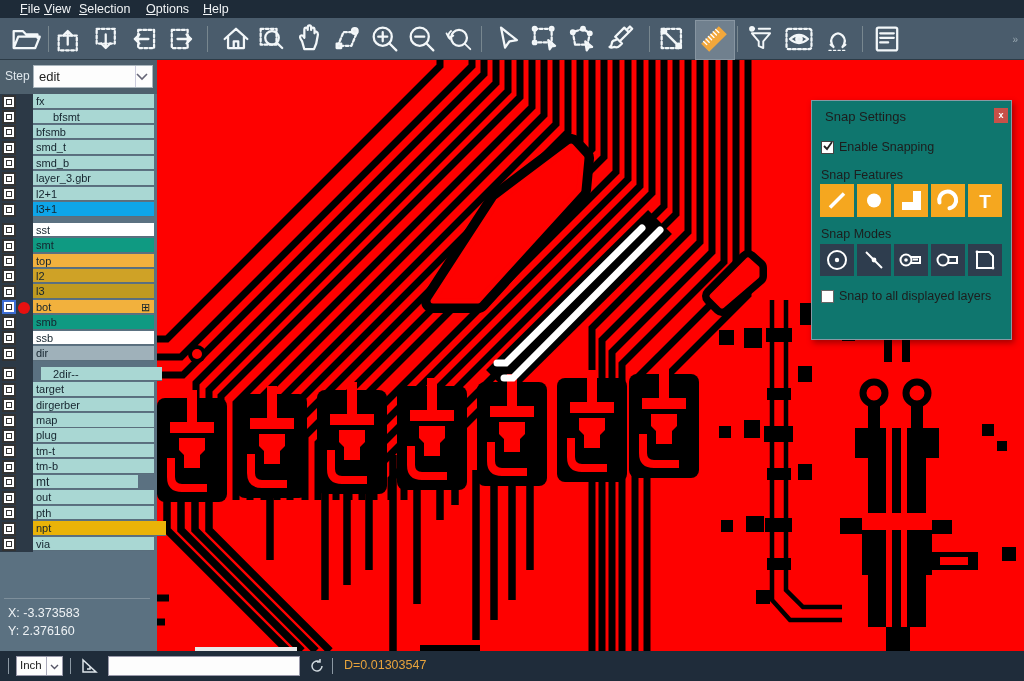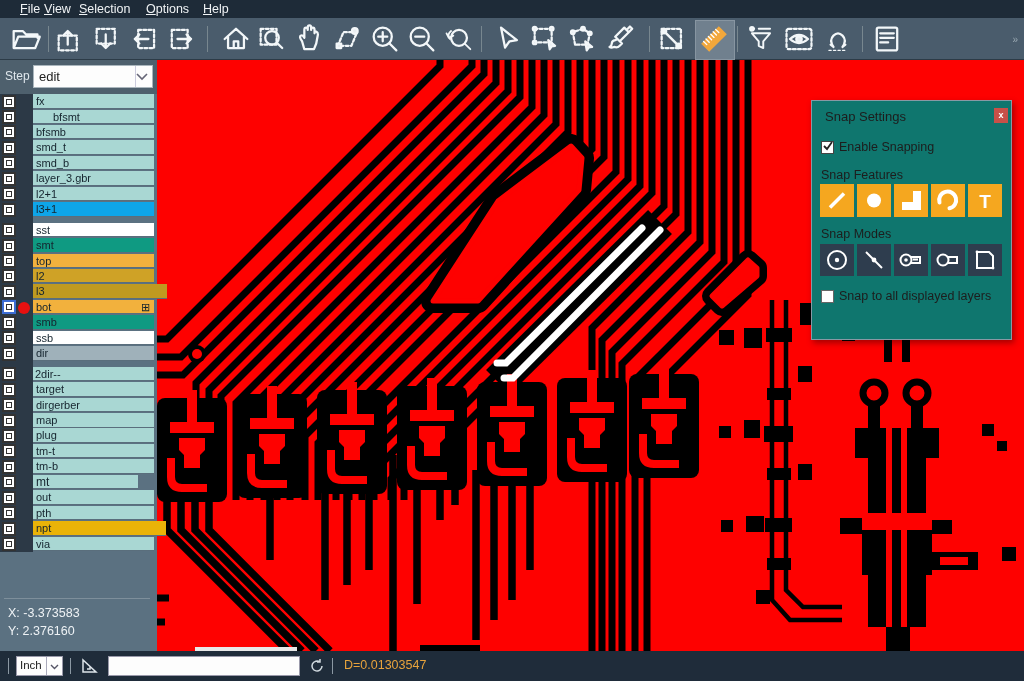--- a/index.html
+++ b/index.html
@@ -316,38 +316,38 @@
     <div style="position:absolute;left:6px;top:182.5px;width:6px;height:6px;border:1.5px solid #333;box-sizing:border-box;background:#fff"></div>
     <div style="position:absolute;left:33px;top:178.0px;width:121px;height:14.5px;background:#0f9a82;color:#15242e;font-size:11px;line-height:14px;padding-left:3px;box-sizing:border-box;border-bottom:1px solid #5a6e7c">smt</div>
     <div style="position:absolute;left:2px;top:194.0px;width:14px;height:14px;background:#fff;border:2px solid #333;box-sizing:border-box"></div>
     <div style="position:absolute;left:6px;top:198.0px;width:6px;height:6px;border:1.5px solid #333;box-sizing:border-box;background:#fff"></div>
     <div style="position:absolute;left:33px;top:193.5px;width:121px;height:14.5px;background:#f2b13d;color:#15242e;font-size:11px;line-height:14px;padding-left:3px;box-sizing:border-box;border-bottom:1px solid #5a6e7c">top</div>
     <div style="position:absolute;left:2px;top:209.4px;width:14px;height:14px;background:#fff;border:2px solid #333;box-sizing:border-box"></div>
     <div style="position:absolute;left:6px;top:213.4px;width:6px;height:6px;border:1.5px solid #333;box-sizing:border-box;background:#fff"></div>
     <div style="position:absolute;left:33px;top:208.9px;width:121px;height:14.5px;background:#cfa226;color:#15242e;font-size:11px;line-height:14px;padding-left:3px;box-sizing:border-box;border-bottom:1px solid #5a6e7c">l2</div>
     <div style="position:absolute;left:2px;top:224.9px;width:14px;height:14px;background:#fff;border:2px solid #333;box-sizing:border-box"></div>
     <div style="position:absolute;left:6px;top:228.9px;width:6px;height:6px;border:1.5px solid #333;box-sizing:border-box;background:#fff"></div>
-    <div style="position:absolute;left:33px;top:224.4px;width:134px;height:14.5px;background:#c09a20;color:#15242e;font-size:11px;line-height:14px;padding-left:3px;box-sizing:border-box;border-bottom:1px solid #5a6e7c">l3</div>
+    <div style="position:absolute;left:33px;top:224.4px;width:121px;height:14.5px;background:#c09a20;color:#15242e;font-size:11px;line-height:14px;padding-left:3px;box-sizing:border-box;border-bottom:1px solid #5a6e7c">l3</div>
     <div style="position:absolute;left:2px;top:240.3px;width:14px;height:14px;background:#fff;border:2px solid #3b6cd4;box-sizing:border-box"></div>
     <div style="position:absolute;left:6px;top:244.3px;width:6px;height:6px;border:1.5px solid #333;box-sizing:border-box;background:#fff"></div>
     <div style="position:absolute;left:18px;top:241.8px;width:12px;height:12px;border-radius:50%;background:#e81010"></div>
     <div style="position:absolute;left:33px;top:239.8px;width:121px;height:14.5px;background:#f2b13d;color:#15242e;font-size:11px;line-height:14px;padding-left:3px;box-sizing:border-box;border-bottom:1px solid #5a6e7c">bot</div>
     <div style="position:absolute;left:141px;top:240.8px;color:#15242e;font-size:11px">⊞</div>
     <div style="position:absolute;left:2px;top:255.8px;width:14px;height:14px;background:#fff;border:2px solid #333;box-sizing:border-box"></div>
     <div style="position:absolute;left:6px;top:259.8px;width:6px;height:6px;border:1.5px solid #333;box-sizing:border-box;background:#fff"></div>
     <div style="position:absolute;left:33px;top:255.3px;width:121px;height:14.5px;background:#0f9a82;color:#15242e;font-size:11px;line-height:14px;padding-left:3px;box-sizing:border-box;border-bottom:1px solid #5a6e7c">smb</div>
     <div style="position:absolute;left:2px;top:271.2px;width:14px;height:14px;background:#fff;border:2px solid #333;box-sizing:border-box"></div>
     <div style="position:absolute;left:6px;top:275.2px;width:6px;height:6px;border:1.5px solid #333;box-sizing:border-box;background:#fff"></div>
     <div style="position:absolute;left:33px;top:270.7px;width:121px;height:14.5px;background:#ffffff;color:#15242e;font-size:11px;line-height:14px;padding-left:3px;box-sizing:border-box;border-bottom:1px solid #5a6e7c">ssb</div>
     <div style="position:absolute;left:2px;top:286.7px;width:14px;height:14px;background:#fff;border:2px solid #333;box-sizing:border-box"></div>
     <div style="position:absolute;left:6px;top:290.7px;width:6px;height:6px;border:1.5px solid #333;box-sizing:border-box;background:#fff"></div>
     <div style="position:absolute;left:33px;top:286.2px;width:121px;height:14.5px;background:#9fb1ba;color:#15242e;font-size:11px;line-height:14px;padding-left:3px;box-sizing:border-box;border-bottom:1px solid #5a6e7c">dir</div>
     <div style="position:absolute;left:2px;top:307.1px;width:14px;height:14px;background:#fff;border:2px solid #333;box-sizing:border-box"></div>
     <div style="position:absolute;left:6px;top:311.1px;width:6px;height:6px;border:1.5px solid #333;box-sizing:border-box;background:#fff"></div>
-    <div style="position:absolute;left:33px;top:306.6px;width:121px;height:14.5px;background:#a9d7d3;color:#15242e;font-size:11px;line-height:14px;padding-left:2px;box-sizing:border-box;border-bottom:1px solid #5a6e7c">2dir--</div>
+    <div style="position:absolute;left:41px;top:306.6px;width:121px;height:14.5px;background:#a9d7d3;color:#15242e;font-size:11px;line-height:14px;padding-left:12px;box-sizing:border-box;border-bottom:1px solid #5a6e7c">2dir--</div>
     <div style="position:absolute;left:2px;top:322.6px;width:14px;height:14px;background:#fff;border:2px solid #333;box-sizing:border-box"></div>
     <div style="position:absolute;left:6px;top:326.6px;width:6px;height:6px;border:1.5px solid #333;box-sizing:border-box;background:#fff"></div>
     <div style="position:absolute;left:33px;top:322.1px;width:121px;height:14.5px;background:#a9d7d3;color:#15242e;font-size:11px;line-height:14px;padding-left:3px;box-sizing:border-box;border-bottom:1px solid #5a6e7c">target</div>
     <div style="position:absolute;left:2px;top:338.0px;width:14px;height:14px;background:#fff;border:2px solid #333;box-sizing:border-box"></div>
     <div style="position:absolute;left:6px;top:342.0px;width:6px;height:6px;border:1.5px solid #333;box-sizing:border-box;background:#fff"></div>
     <div style="position:absolute;left:33px;top:337.5px;width:121px;height:14.5px;background:#a9d7d3;color:#15242e;font-size:11px;line-height:14px;padding-left:3px;box-sizing:border-box;border-bottom:1px solid #5a6e7c">dirgerber</div>
     <div style="position:absolute;left:2px;top:353.5px;width:14px;height:14px;background:#fff;border:2px solid #333;box-sizing:border-box"></div>
     <div style="position:absolute;left:6px;top:357.5px;width:6px;height:6px;border:1.5px solid #333;box-sizing:border-box;background:#fff"></div>
     <div style="position:absolute;left:33px;top:353.0px;width:121px;height:14.5px;background:#a9d7d3;color:#15242e;font-size:11px;line-height:14px;padding-left:3px;box-sizing:border-box;border-bottom:1px solid #5a6e7c">map</div>
     <div style="position:absolute;left:2px;top:368.9px;width:14px;height:14px;background:#fff;border:2px solid #333;box-sizing:border-box"></div>

